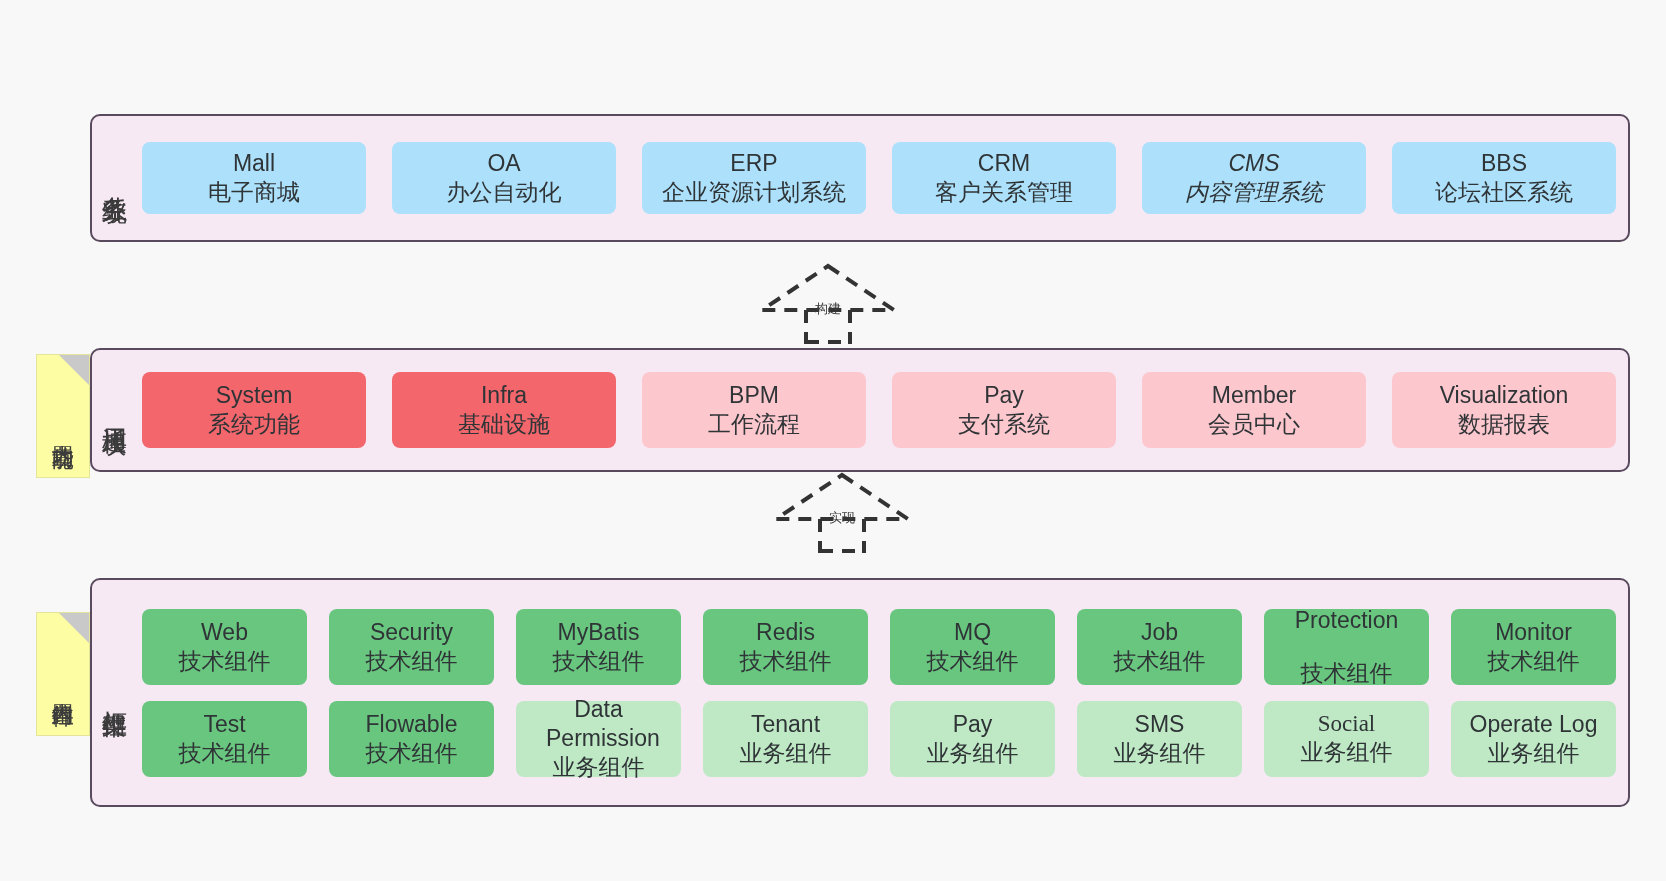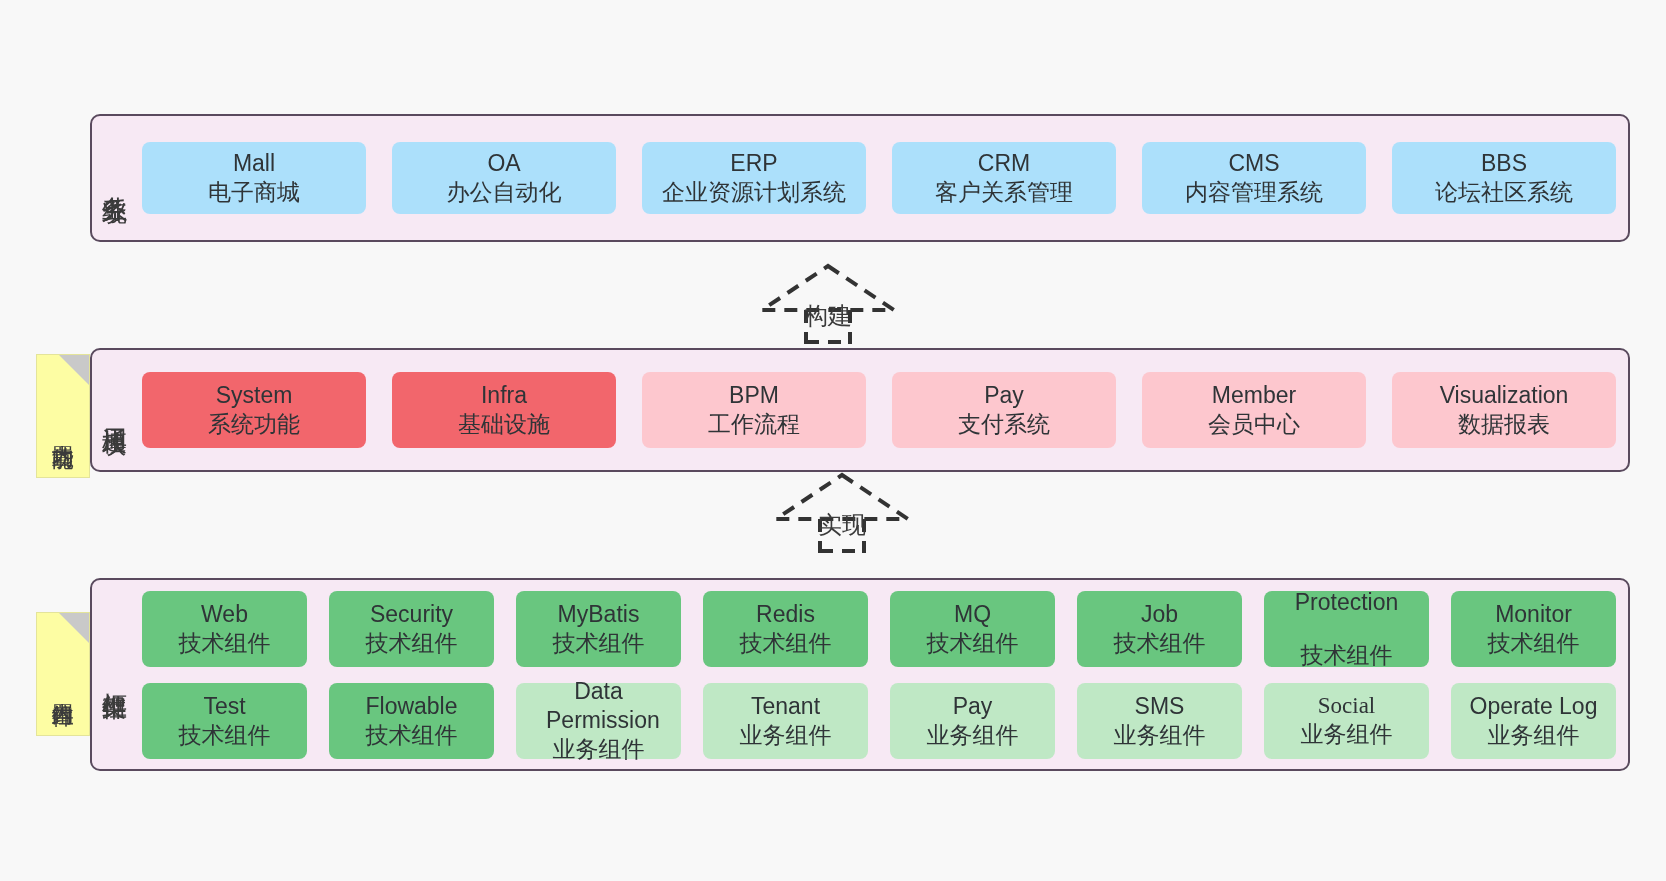--- a/index.html
+++ b/index.html
@@ -125,21 +125,21 @@
   
   .arrow-group {
     position: absolute;
     pointer-events: none;
   }
   .arrow-group svg { display: block; overflow: visible; }
   .arrow-label {
     position: absolute;
     left: 50%;
     transform: translateX(-50%);
-    font-size: 24px;
+    font-size: 13px;
     color: #3b3b3b;
     background: transparent;
     white-space: nowrap;
     user-select: none;
   }
 </style>
 </head>
 <body>
 
 <div id="canvas">
@@ -157,21 +157,21 @@
           <span class="cn">办公自动化</span>
         </div>
         <div class="box blue" style="height:72px;">
           <span class="en">ERP</span>
           <span class="cn">企业资源计划系统</span>
         </div>
         <div class="box blue" style="height:72px;">
           <span class="en">CRM</span>
           <span class="cn">客户关系管理</span>
         </div>
-        <div class="box blue" style="height:72px;">
+        <div class="box blue" style="height:72px;font-style:italic;">
           <span class="en">CMS</span>
           <span class="cn">内容管理系统</span>
         </div>
         <div class="box blue" style="height:72px;">
           <span class="en">BBS</span>
           <span class="cn">论坛社区系统</span>
         </div>
       </div>
     </div>
   </div>
@@ -231,21 +231,21 @@
       <path d="M48 80 L92 80" stroke="#333333" stroke-width="4" stroke-dasharray="13 9"></path>
     </svg>
     <span class="arrow-label" style="top:38px;">实现</span>
   </div>
 
   <div class="sticky" style="left:36px; top:612px; width:54px; height:124px;">
     <span class="fold"></span>
     <span class="sticky-text">内置组件</span>
   </div>
 
-  <div class="layer" id="layer-framework" style="left:90px; top:578px; width:1540px; height:193px;">
+  <div class="layer" id="layer-framework" style="left:90px; top:578px; width:1540px; height:229px;">
     <div class="layer-label">框架组件</div>
     <div class="layer-body" style="gap:16px;">
 
       <div class="row" style="gap:22px;">
         <div class="box green" style="height:76px;">
           <span class="en">Web</span>
           <span class="cn">技术组件</span>
         </div>
         <div class="box green" style="height:76px;">
           <span class="en">Security</span>

